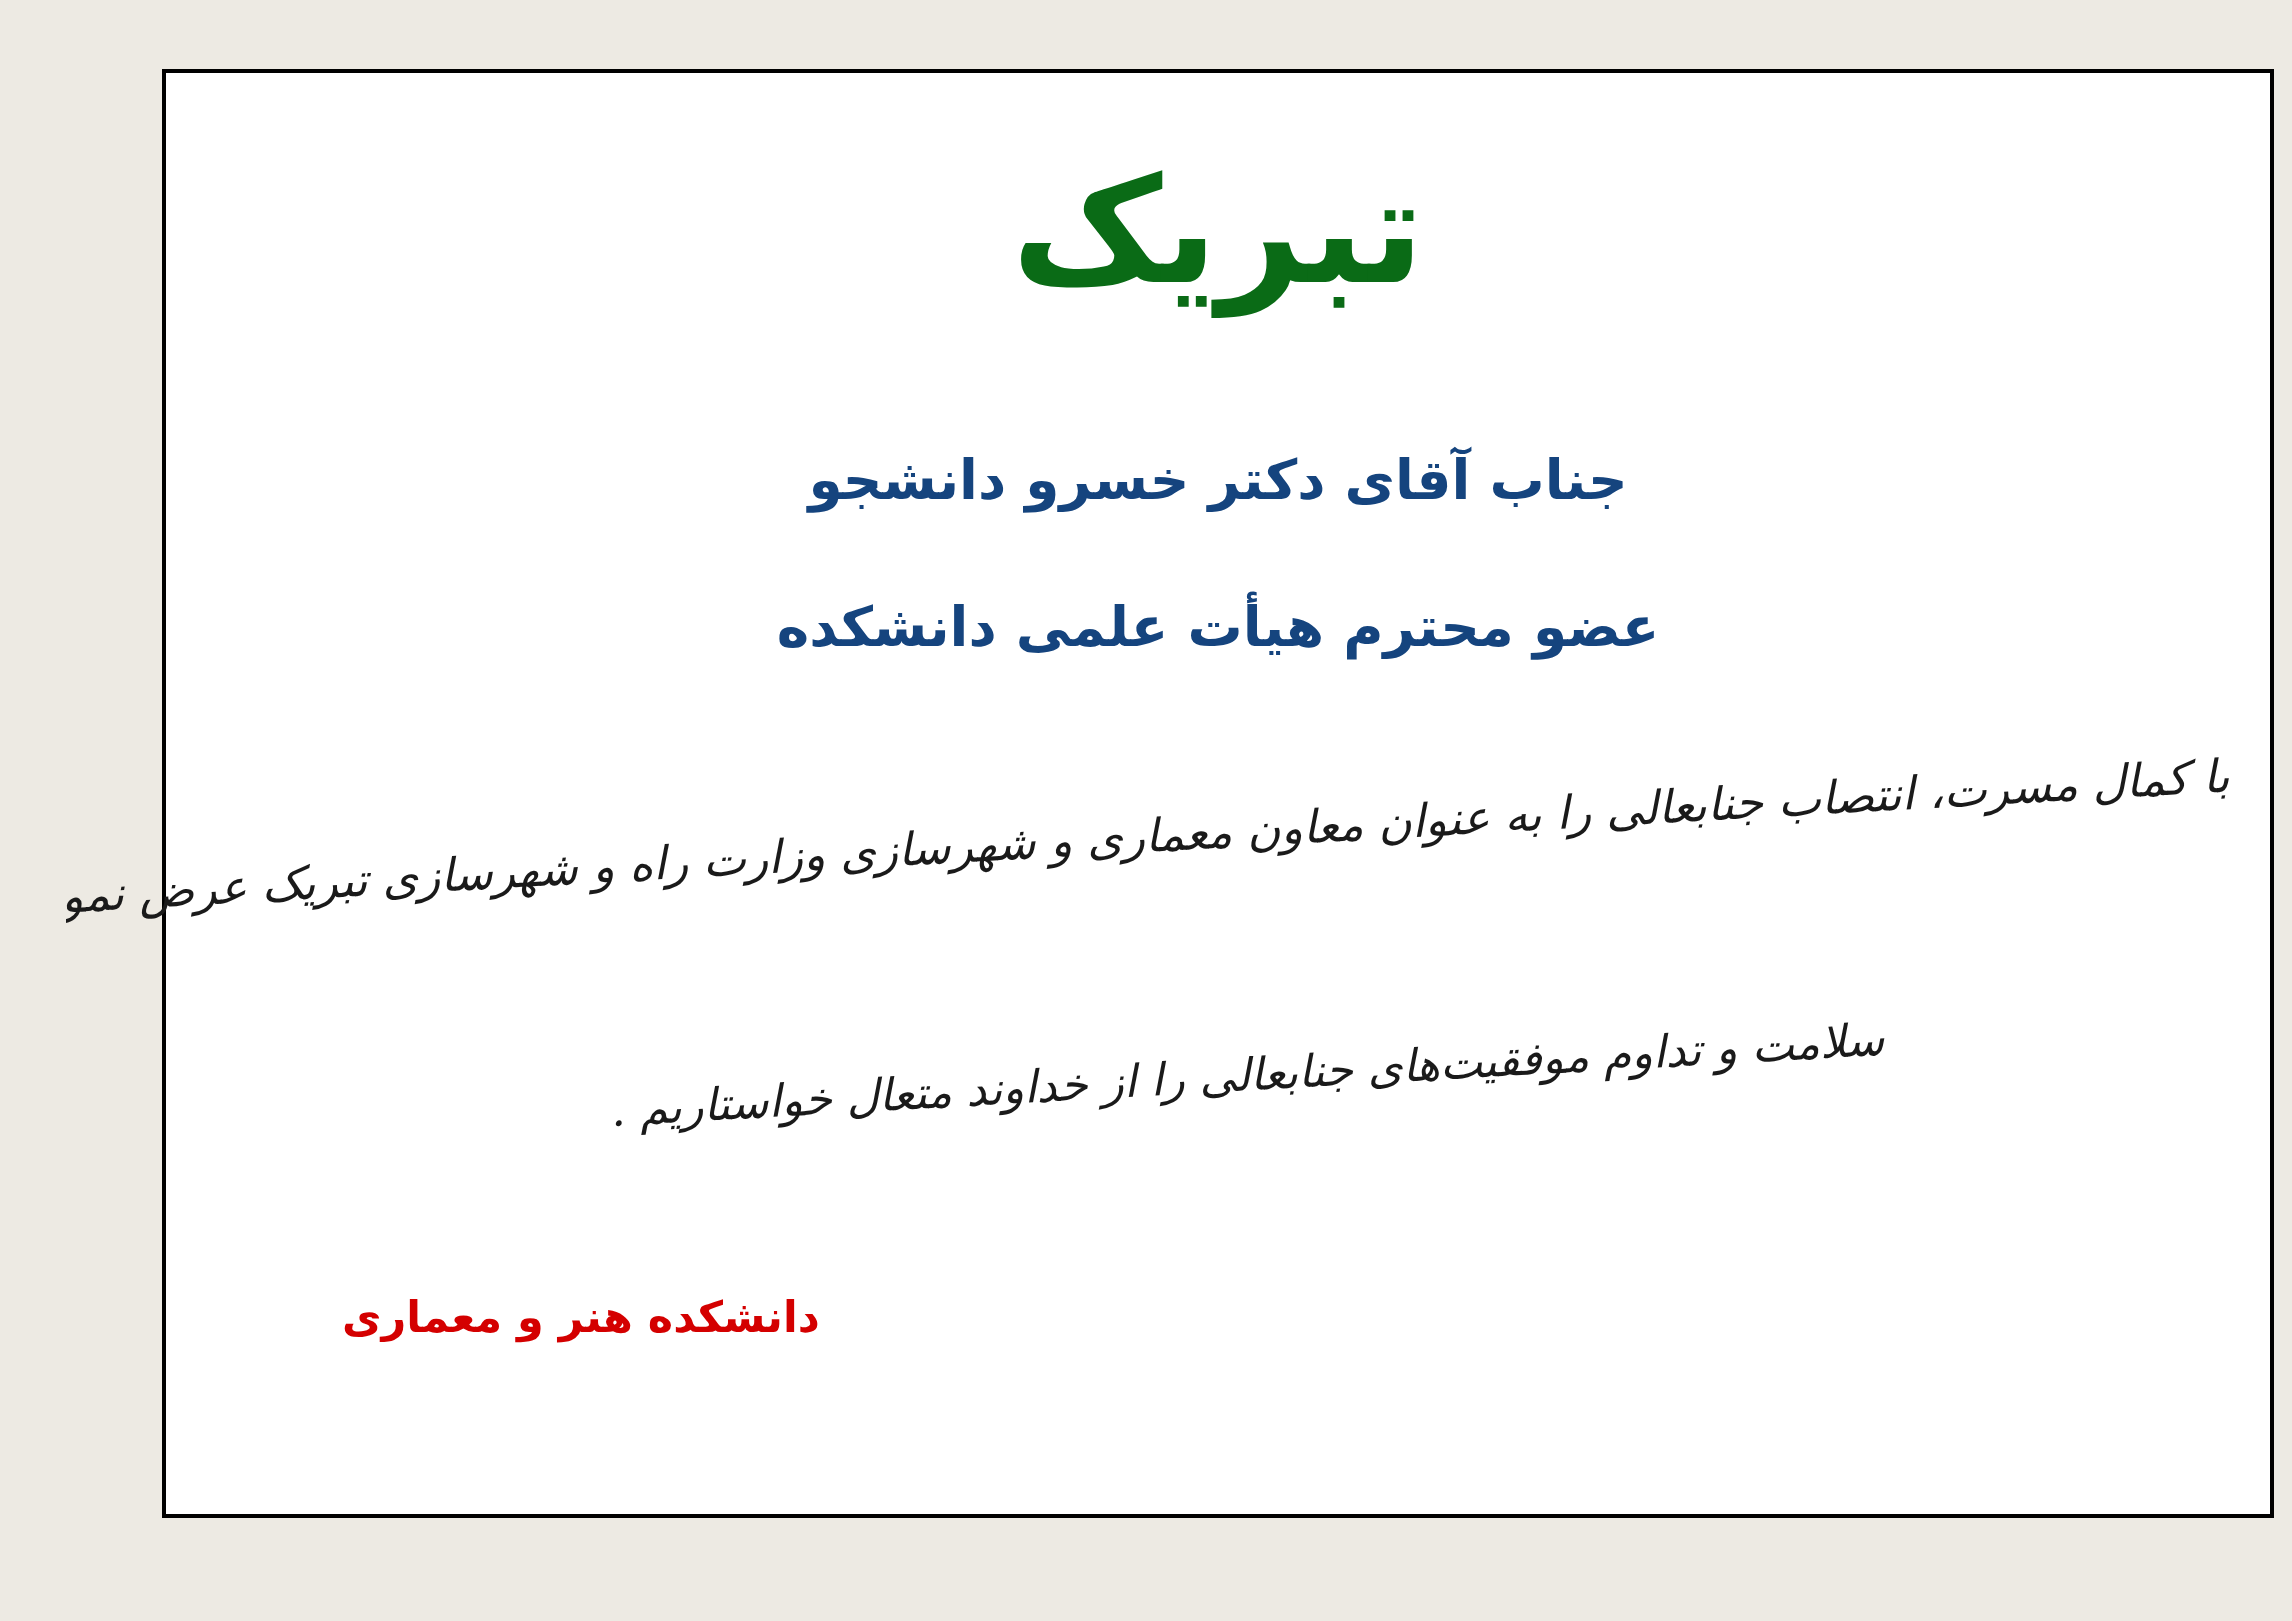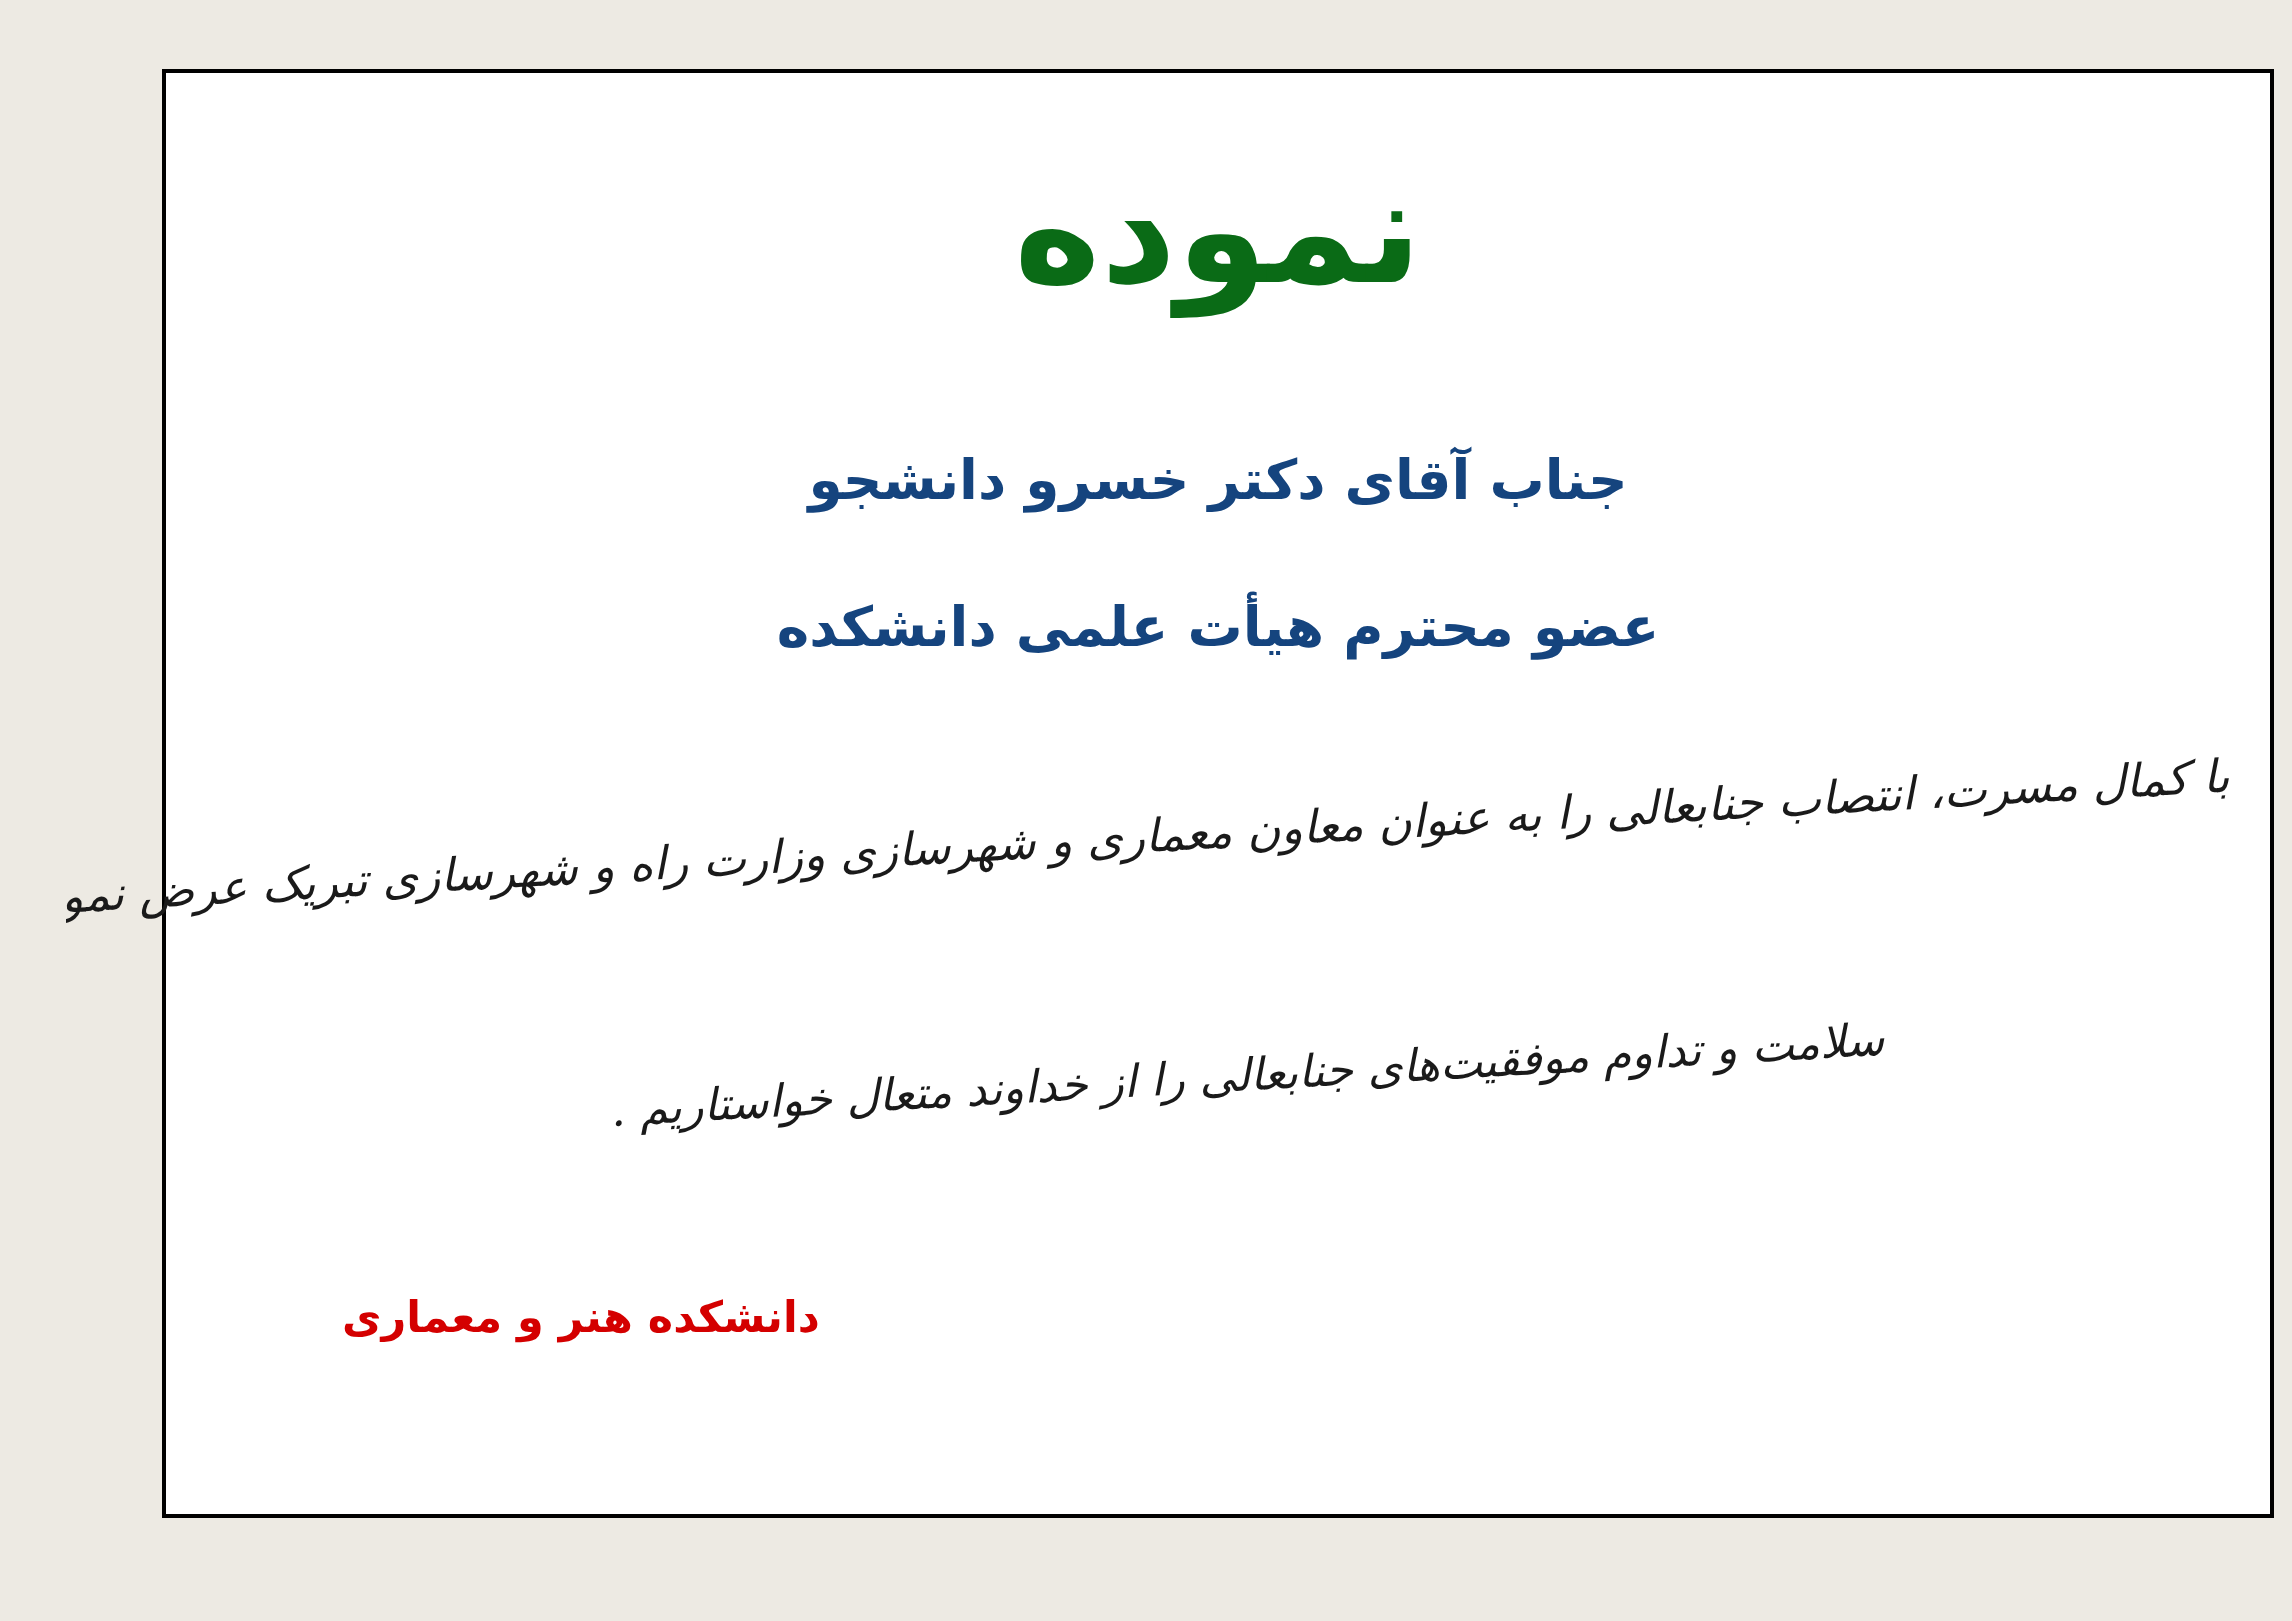--- a/index.html
+++ b/index.html
@@ -103,21 +103,21 @@
     direction: rtl;
     white-space: nowrap;
   }
 </style>
 </head>
 <body>
 
 <div class="page">
   <div class="inner">
 
-    <div class="title">نموده</div>
+    <div class="title">تبریک</div>
 
     <div class="salutation line1">جناب آقای دکتر خسرو دانشجو</div>
 
     <div class="salutation line2">عضو محترم هیأت علمی دانشکده</div>
 
     <div class="body-block para1">با کمال مسرت، انتصاب جنابعالی را به عنوان معاون معماری و شهرسازی وزارت راه و شهرسازی تبریک عرض نموده،</div>
 
     <div class="body-block para2">سلامت و تداوم موفقیت‌های جنابعالی را از خداوند متعال خواستاریم .</div>
 
     <div class="signature">دانشکده هنر و معماری</div>

